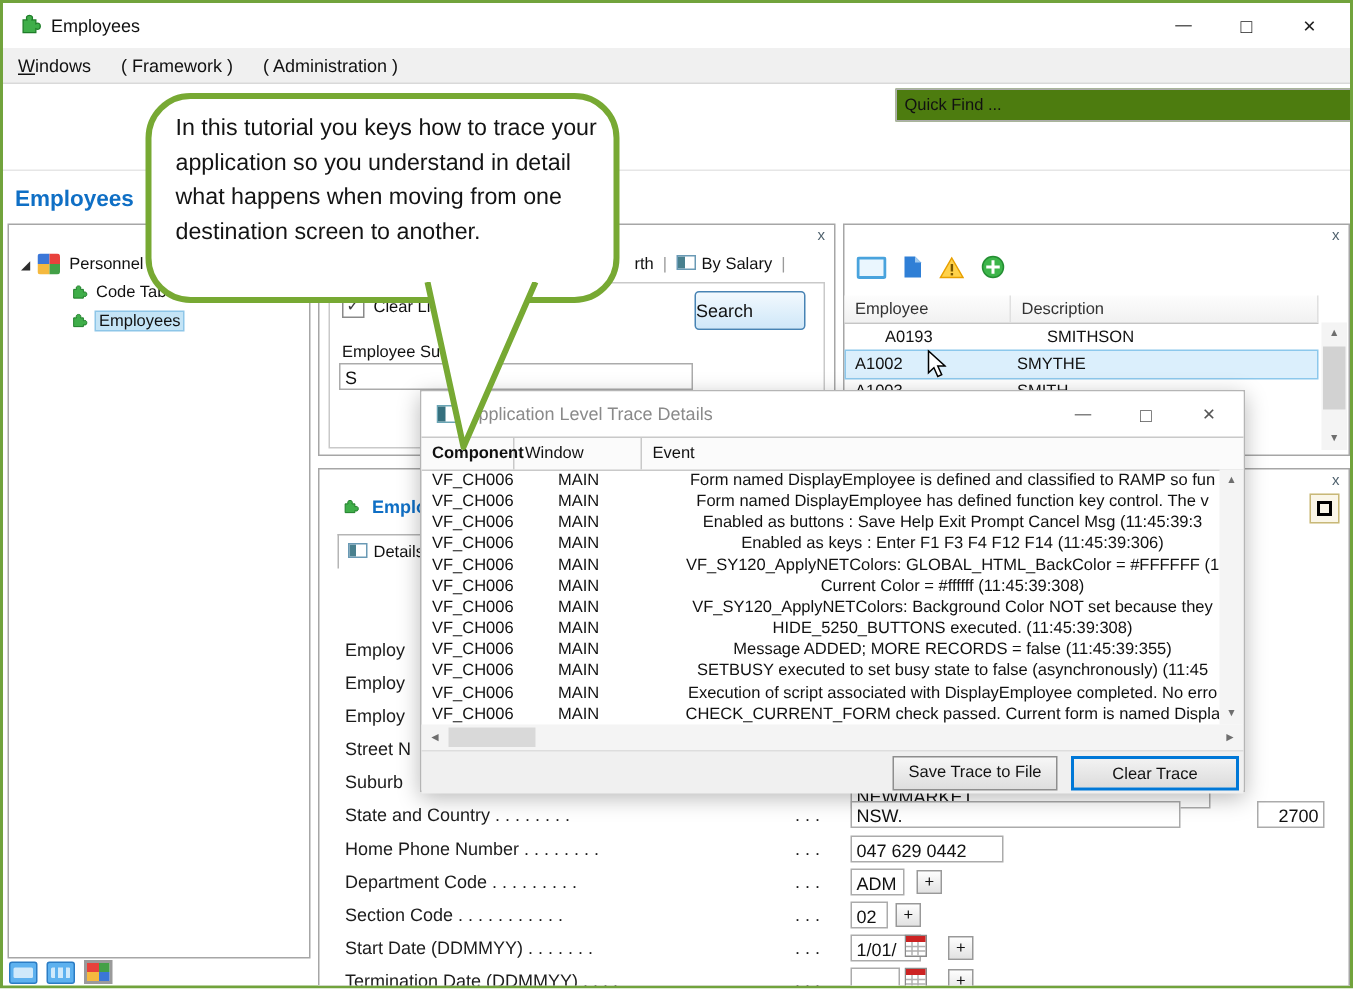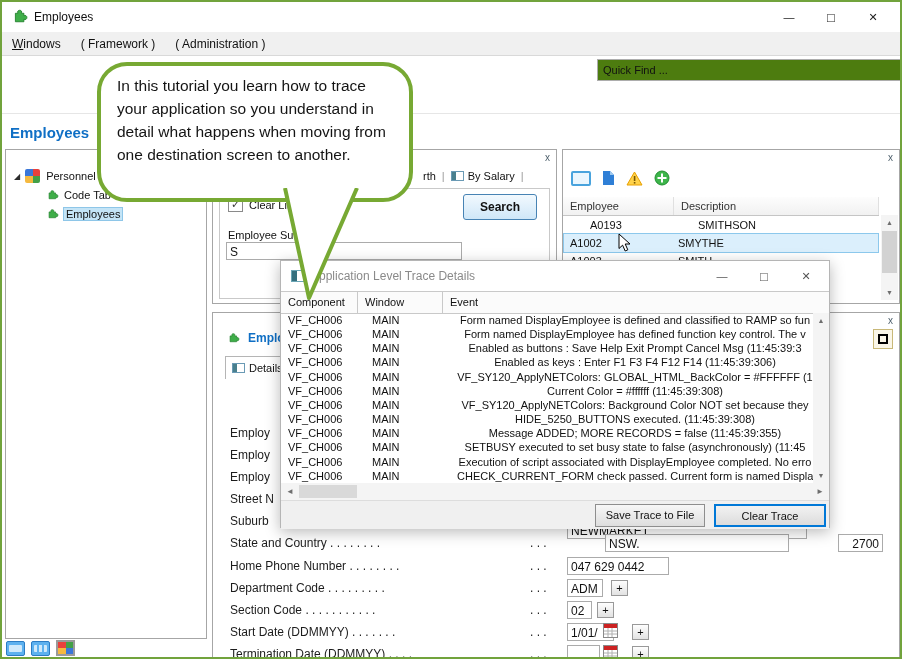--- a/index.html
+++ b/index.html
@@ -36,21 +36,21 @@
   .sico3{width:19px;height:16px;border:2px solid #9a9a9a;background:#fff;display:grid;grid-template-columns:1fr 1fr;grid-template-rows:1fr 1fr;box-sizing:border-box;}
   
   .tabsrow{position:absolute;top:16px;left:10px;right:10px;height:20px;display:flex;align-items:center;font-size:11px;}
   .tabdiv{color:#9a9a9a;margin:0 6px;}
   .minichart{display:inline-block;width:13px;height:10px;border:1px solid #6a9ab5;box-sizing:border-box;
     background:linear-gradient(90deg,#49808e 40%,#ffffff 40%);margin-right:4px;vertical-align:-1px;}
   .groupbox{position:absolute;left:6px;top:38px;right:6px;bottom:4px;border:1px solid #c9c9c9;}
   .checkbox{display:inline-block;width:13px;height:13px;border:1px solid #8a8a8a;background:#fff;
     font-size:11px;line-height:12px;text-align:center;color:#3c3c3c;}
   .searchbtn{position:absolute;right:12px;top:5px;width:72px;height:24px;border:1px solid #4783b4;border-radius:3px;
-    background:linear-gradient(#f2f9fe,#cfe7f8);font-size:12px;text-align:center;line-height:24px;font-weight:bold;}
+    background:linear-gradient(#f2f9fe,#cfe7f8);font-size:12px;text-align:left;line-height:24px;}
   .textinput{box-sizing:border-box;border:1px solid #ababab;background:#fff;font-size:12px;
     line-height:16px;padding:1px 3px;height:18px;overflow:hidden;white-space:nowrap;}
   
   .lhead{position:absolute;left:0;right:20px;top:47px;height:18px;background:linear-gradient(#fdfdfd,#f1f1f1);
     border-bottom:1px solid #c5c5c5;font-size:11px;color:#333;display:flex;}
   .lhead .c1{width:103px;padding-left:7px;border-right:1px solid #e0e0e0;line-height:18px;}
   .lhead .c2{flex:1;padding-left:7px;border-right:1px solid #e0e0e0;line-height:18px;}
   .lrow{position:absolute;left:1px;right:21px;height:18px;font-size:11px;display:flex;line-height:18px;}
   .lrow .c1{width:102px;padding-left:6px;}
   .lrow .c2{flex:1;padding-left:6px;}
@@ -70,21 +70,21 @@
   
   .dialog{left:278px;top:258px;width:550px;height:268px;background:#fff;border:1px solid #b5b5b5;
     box-shadow:0 4px 14px rgba(0,0,0,.28);z-index:50;box-sizing:border-box;}
   .dlgtitle{position:absolute;left:0;top:0;right:0;height:30px;background:#fff;display:flex;align-items:center;}
   .dlgtitle span.t{font-size:12px;color:#8a8a8a;margin-left:8px;}
   .dlgcontrols{position:absolute;right:2px;top:0;height:30px;display:flex;align-items:center;}
   .dlgcontrols .wbtn{color:#555;}
   .dhead{position:absolute;left:0;top:30px;right:0;height:21px;background:#fbfbfb;border-top:1px solid #c9c9c9;
     border-bottom:1px solid #c9c9c9;display:flex;font-size:11px;}
   .dhead div{line-height:21px;padding-left:7px;border-right:1px solid #c9c9c9;box-sizing:border-box;}
-  .dh1{width:77px;} .dh2{width:85px;} .dh3{flex:1;border-right:none!important;}
+  .dh1{width:62px;font-weight:bold;} .dh2{width:85px;} .dh3{flex:1;border-right:none!important;}
   .dgrid{position:absolute;left:0;top:52px;right:16px;height:170px;overflow:hidden;}
   .trow{display:flex;height:14.16px;line-height:14.3px;font-size:11px;white-space:nowrap;}
   .trow .tc1{width:77px;padding-left:7px;flex:none;}
   .trow .tc2{width:85px;padding-left:7px;flex:none;}
   .trow .tc3{flex:1;text-align:center;overflow:hidden;}
   .dvscroll{position:absolute;top:52px;right:0;width:16px;height:170px;background:#f4f4f4;font-size:7px;color:#6e6e6e;text-align:center;}
   .dhscroll{position:absolute;left:0;right:0;top:222px;height:17px;background:#f4f4f4;font-size:8px;color:#6e6e6e;}
   .hthumb{position:absolute;left:18px;top:2px;width:58px;height:13px;background:#d9d9d9;}
   .dbtnbar{position:absolute;left:0;right:0;top:239px;height:28px;background:#f0f0f0;border-top:1px solid #ddd;}
   .dlgbtn{position:absolute;top:3px;height:23px;font-size:11px;text-align:center;line-height:21px;box-sizing:border-box;}
@@ -241,21 +241,21 @@
 
   <span class="abs flabel" style="top:424px">Employ</span>
   <span class="abs flabel" style="top:446px">Employ</span>
   <span class="abs flabel" style="top:468px">Employ</span>
   <span class="abs flabel" style="top:490px">Street N</span>
   <span class="abs flabel" style="top:512px">Suburb</span>
   <div class="abs textinput" style="left:565px;top:519px;width:240px;">NEWMARKET</div>
 
   <span class="abs flabel" style="top:534px">State and Country . . . . . . . .</span>
   <span class="abs fsep" style="top:534px">. . .</span>
-  <div class="abs textinput" style="left:565px;top:532px;width:184px;margin-left:38px;">NSW.</div>
+  <div class="abs textinput" style="left:565px;top:532px;width:220px;">NSW.</div>
   <div class="abs textinput" style="left:836px;top:532px;width:45px;text-align:right;">2700</div>
 
   <span class="abs flabel" style="top:557px">Home Phone Number . . . . . . . .</span>
   <span class="abs fsep" style="top:557px">. . .</span>
   <div class="abs textinput" style="left:565px;top:555px;width:102px;">047 629 0442</div>
 
   <span class="abs flabel" style="top:579px">Department Code . . . . . . . . .</span>
   <span class="abs fsep" style="top:579px">. . .</span>
   <div class="abs textinput" style="left:565px;top:577px;width:36px;">ADM</div>
   <div class="plusbtn" style="left:609px;top:578px;">+</div>
@@ -373,21 +373,21 @@
       <span class="abs" style="left:5px;top:4px">◄</span>
       <div class="hthumb"></div>
       <span class="abs" style="right:5px;top:4px">►</span>
     </div>
     <div class="dbtnbar">
       <div class="dlgbtn clearbtn">Clear Trace</div>
       <div class="dlgbtn savebtn">Save Trace to File</div>
     </div>
   </div>
 
-  <div class="abs callout">In this tutorial you learn how to trace your application so you understand in detail what happens when moving from one destination screen to another.</div>
+  <div class="abs callout">In this tutorial you keys how to trace your application so you understand in detail what happens when moving from one destination screen to another.</div>
   <svg class="abs tailsvg" width="110" height="115" viewBox="0 0 110 115">
     <path d="M25,0 L49,110 L97,0" fill="#ffffff" stroke="#77a933" stroke-width="4" stroke-linejoin="round"></path>
   </svg>
 
   <svg class="abs cursor" style="left:616px;top:231px" width="13" height="19" viewBox="0 0 13 19">
     <path d="M1 1 L1 15.5 L4.6 12.2 L7.2 18 L9.8 16.8 L7.2 11 L12 11 Z" fill="#fff" stroke="#000" stroke-width="1"></path>
   </svg>
 
 </div>
 

